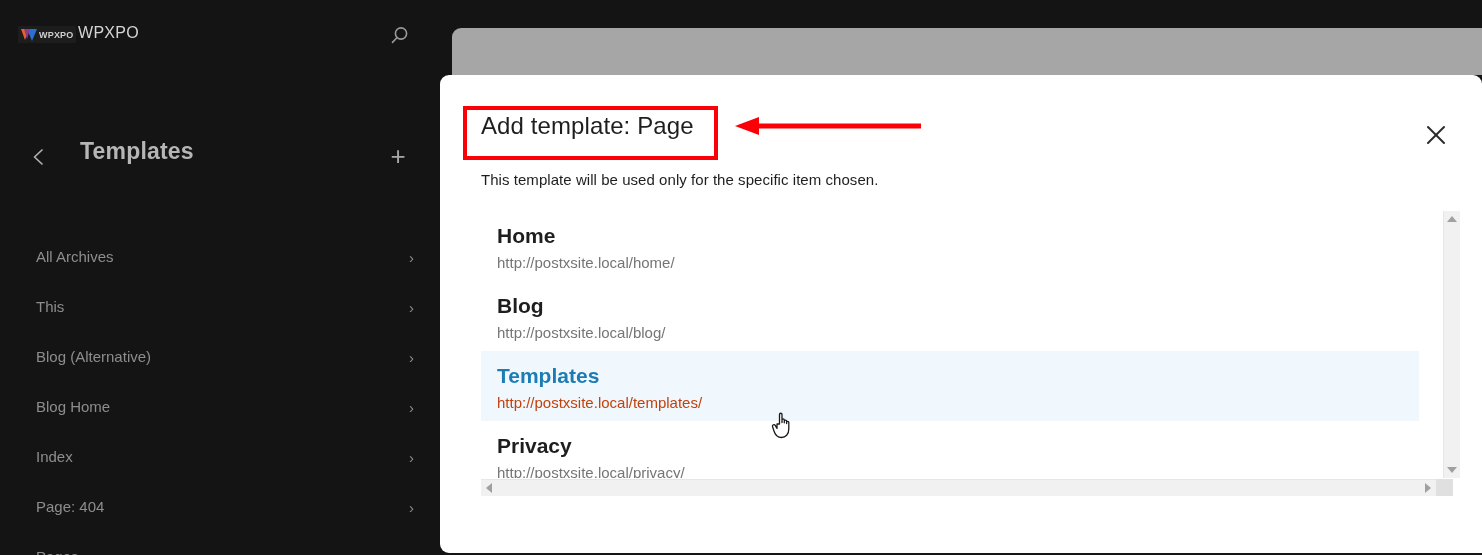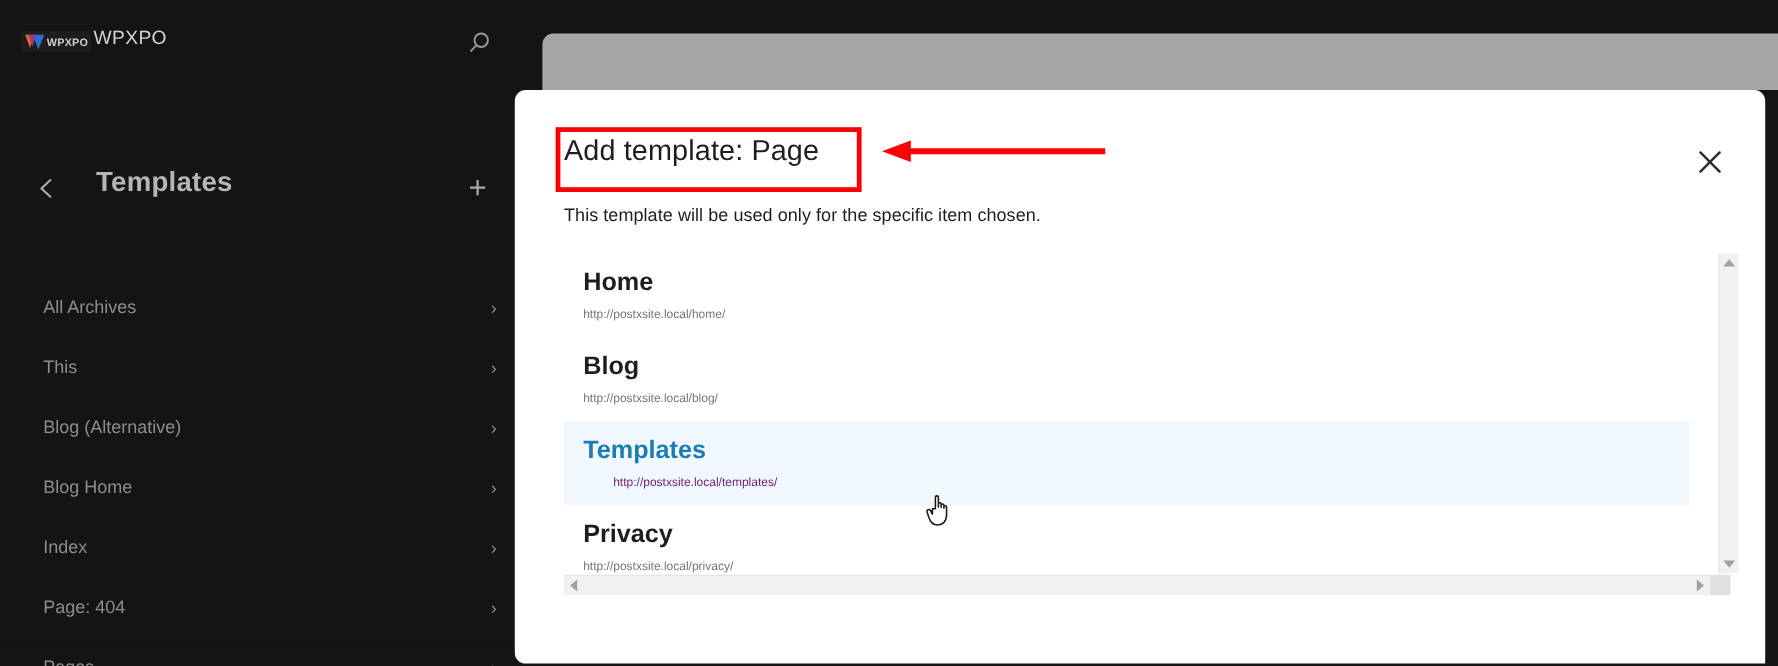--- a/index.html
+++ b/index.html
@@ -154,21 +154,21 @@
     left: 452px; top: 28px;
     width: 1030px;
     height: 47px;
     background: #a6a6a6;
     border-top-left-radius: 9px;
   }
 
   
   .modal {
     position: absolute;
-    left: 429px; top: 75px;
+    left: 440px; top: 75px;
     width: 1042px;
     height: 478px;
     background: #ffffff;
     border-radius: 9px 9px 0 9px;
     overflow: hidden;
   }
   .modal-header {
     position: absolute;
     left: 0; top: 0;
     width: 100%;
@@ -214,29 +214,29 @@
     height: 70px;
     padding: 11px 0 0 16px;
   }
   .sug-item .name {
     font-size: 21px;
     font-weight: 700;
     color: #1e1e1e;
     line-height: 28px;
   }
   .sug-item .url {
-    font-size: 10px;
+    font-size: 15px;
     color: #757575;
     line-height: 26px;
   }
   .sug-item.selected {
     background: #f1f8fd;
   }
   .sug-item.selected .name { color: #1d7cb5; }
-  .sug-item.selected .url  { color: #701a75; margin-left: 25px; }
+  .sug-item.selected .url  { color: #c2410c; }
 
   
   .vscroll {
     position: absolute;
     right: 0; top: 0;
     width: 17px;
     height: 267px;
     background: #f1f1f1;
     border-left: 1px solid #e6e6e6;
   }

